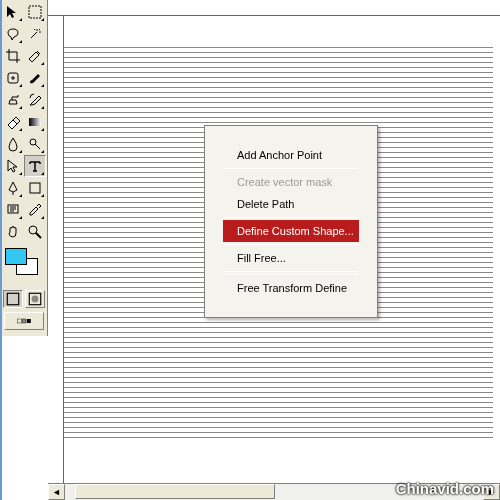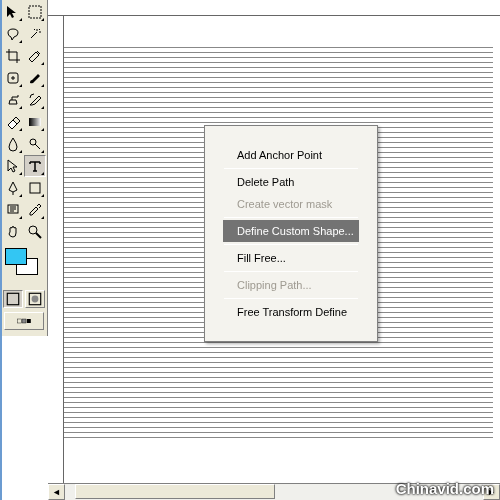--- a/index.html
+++ b/index.html
@@ -135,21 +135,21 @@
     padding:18px;
   }
   .menu-item {
     padding:4px 12px 4px 14px;
     color:#000;
     white-space:nowrap;
     line-height:14px;
   }
   .menu-item.disabled { color:#9e9a91; }
   .menu-item.highlight {
-    background:#737373;
+    background:#b91c1c;
     color:#fff;
     text-align:right;
   }
   .menu-sep {
     height:1px;
     margin:2px 1px;
     background:#c0bcb0;
     border-bottom:1px solid #fff;
   }
   
@@ -353,28 +353,27 @@
         </svg>
       </div>
   </div>
 </div>
 
 <div class="blue-left-edge"></div>
 
 <div class="context-menu" id="ctx">
     <div class="menu-item">Add Anchor Point</div>
     <div class="menu-sep"></div>
+    <div class="menu-item disabled">Create vector mask</div>
     <div class="menu-item">Delete Path</div>
-    <div class="menu-item disabled">Create vector mask</div>
     <div class="menu-sep"></div>
     <div class="menu-item highlight">Define Custom Shape...</div>
     <div class="menu-sep"></div>
     <div class="menu-item">Fill Free...</div>
     <div class="menu-sep"></div>
-    <div class="menu-item disabled">Clipping Path...</div>
     <div class="menu-sep"></div>
     <div class="menu-item">Free Transform Define</div>
   </div>
 
 <div class="hscroll">
   <div class="btn">◄</div>
   <div class="track">
     <div class="thumb"></div>
   </div>
   <div class="btn">►</div>

